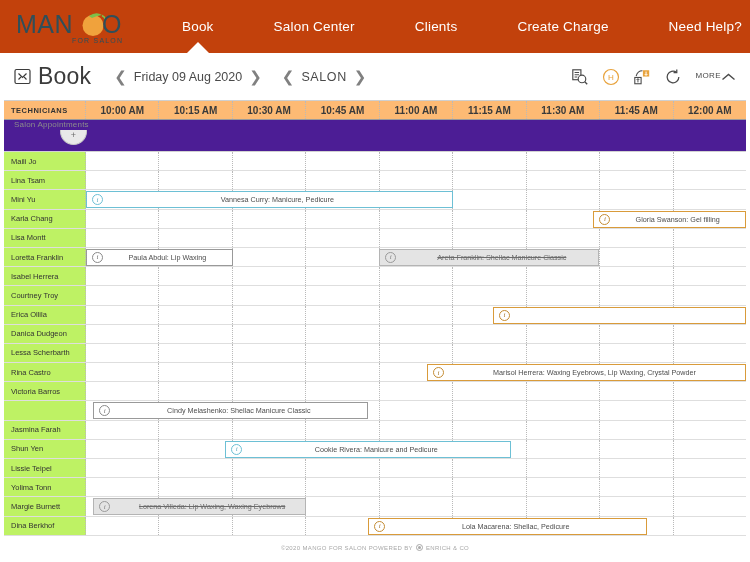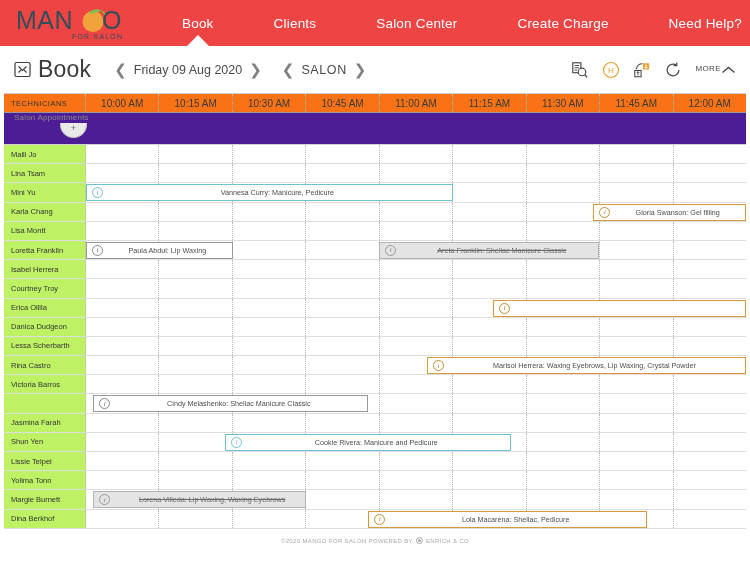--- a/index.html
+++ b/index.html
@@ -5,22 +5,22 @@
   * { box-sizing: border-box; margin: 0; padding: 0; }
   html, body {
     width: 750px; height: 562px;
     background: #ffffff;
     font-family: "Liberation Sans", sans-serif;
     overflow: hidden;
   }
 
   
   .topnav {
-    height: 46px;
-    background: #ef4444;
+    height: 53px;
+    background: #c2410c;
     display: flex;
     align-items: center;
     position: relative;
   }
   .logo-wrap {
     width: 130px;
     padding-left: 14px;
     display: flex;
     align-items: center;
     flex-shrink: 0;
@@ -124,21 +124,22 @@
   
   .grid-area {
     position: relative;
     margin: 0 4px;
     border-top: 1px solid #cfcfcf;
   }
   .col-head {
     display: flex;
     height: 19px;
     border-bottom: 1px solid #9a9a9a;
-    background: #f97316;
+    background: #fdba74;
+    font-weight: bold;
   }
   .th-tech {
     width: 82px;
     flex-shrink: 0;
     font-size: 7.5px;
     letter-spacing: .5px;
     color: #333;
     display: flex;
     align-items: center;
     padding-left: 7px;
@@ -300,24 +301,24 @@
       <text x="88" y="26" font-family="Liberation Sans, sans-serif" font-size="25" fill="#2f4f5a">O</text>
       <text x="58" y="36" font-family="Liberation Sans, sans-serif" font-size="7" fill="#2f4f5a" letter-spacing="1.2">FOR SALON</text>
     </svg>
   </div>
 
   <div class="nav-items">
     <div class="nav-item active">
         <span>Book</span>
       </div>
     <div class="nav-item">
+        <span>Salon Center</span>
+      </div>
+    <div class="nav-item">
         <span>Clients</span>
-      </div>
-    <div class="nav-item">
-        <span>Salon Center</span>
       </div>
     <div class="nav-item">
         <span>Create Charge</span>
       </div>
     <div class="nav-item">
         <span>Need Help?</span>
       </div>
   </div>
 
 </div>

